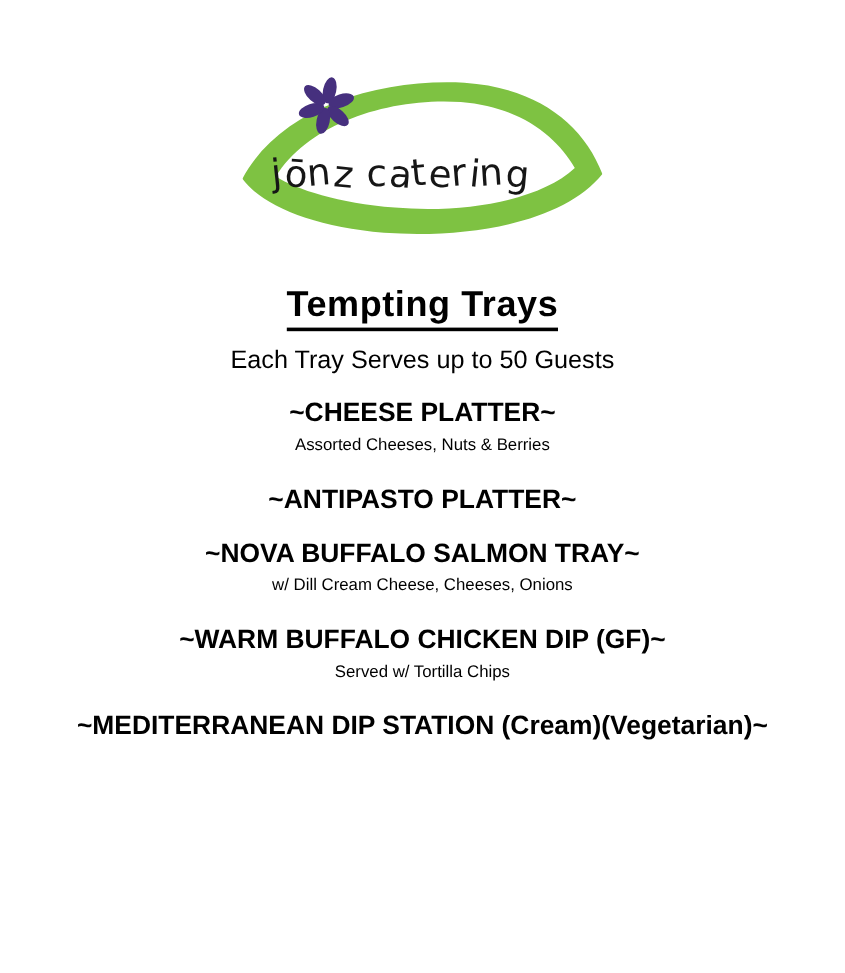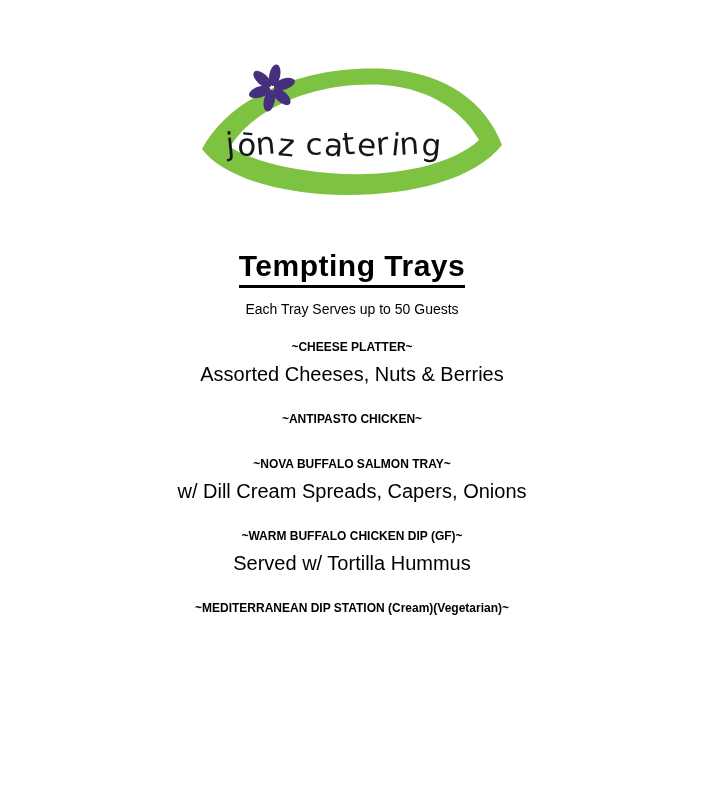--- a/index.html
+++ b/index.html
@@ -21,39 +21,38 @@
   .menu-title {
     margin-top: 32px;
     font-size: 30px;
     font-weight: bold;
     letter-spacing: 0.5px;
   }
   .menu-title .underline {
     display: inline-block;
     border-bottom: 3px solid #000000;
     padding-bottom: 2px;
-    margin-top: 12px;
   }
   .menu-subtitle {
     margin-top: 13px;
-    font-size: 14px;
+    font-size: 21px;
   }
   .sections {
     margin-top: 17px;
   }
   .section {
     margin-bottom: 18px;
   }
   .section-name {
-    font-size: 12px;
+    font-size: 22px;
     font-weight: 700;
     line-height: 27px;
   }
   .section-desc {
-    font-size: 20px;
+    font-size: 14px;
     line-height: 27px;
     max-width: 510px;
     margin: 0 auto;
   }
 </style>
 </head>
 <body>
 
 <div class="page">
 
@@ -90,32 +89,32 @@
 
   <div class="menu-subtitle">Each Tray Serves up to 50 Guests</div>
 
   <div class="sections">
     <div class="section">
       <div class="section-name">~CHEESE PLATTER~</div>
       <div class="section-desc">Assorted Cheeses, Nuts &amp; Berries</div>
     </div>
 
     <div class="section">
-      <div class="section-name">~ANTIPASTO CHICKEN~</div>
+      <div class="section-name">~ANTIPASTO PLATTER~</div>
     </div>
 
 
     <div class="section">
       <div class="section-name">~NOVA BUFFALO SALMON TRAY~</div>
-      <div class="section-desc">w/ Dill Cream Spreads, Capers, Onions</div>
+      <div class="section-desc">w/ Dill Cream Cheese, Cheeses, Onions</div>
     </div>
 
     <div class="section">
       <div class="section-name">~WARM BUFFALO CHICKEN DIP (GF)~</div>
-      <div class="section-desc">Served w/ Tortilla Hummus</div>
+      <div class="section-desc">Served w/ Tortilla Chips</div>
     </div>
 
     <div class="section">
       <div class="section-name">~MEDITERRANEAN DIP STATION (Cream)(Vegetarian)~</div>
     </div>
   </div>
 
 </div>
 
 </body></html>

